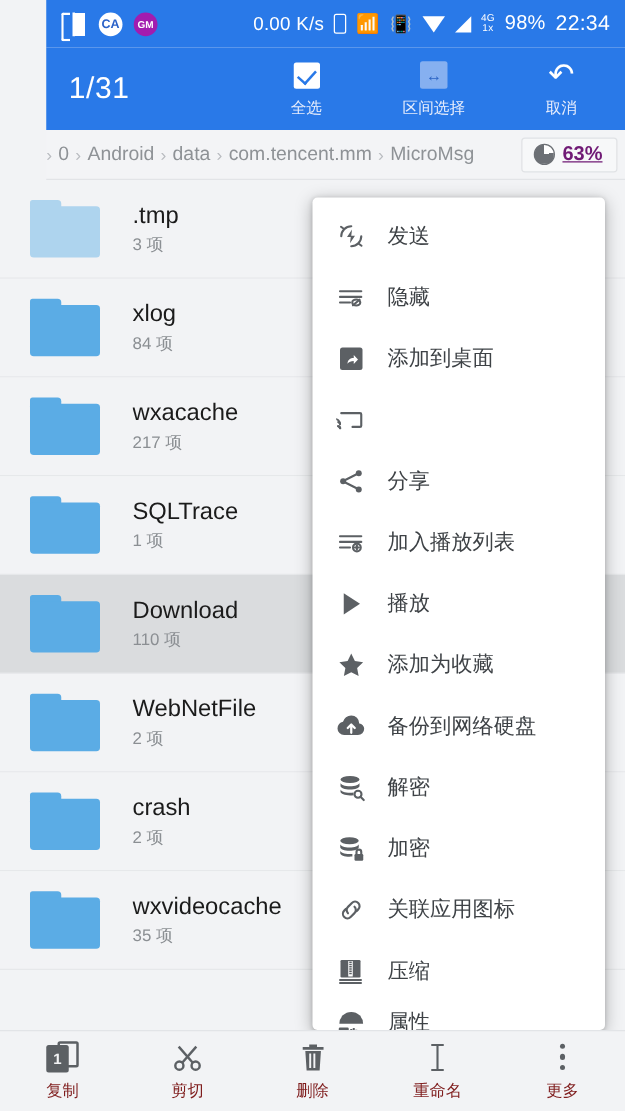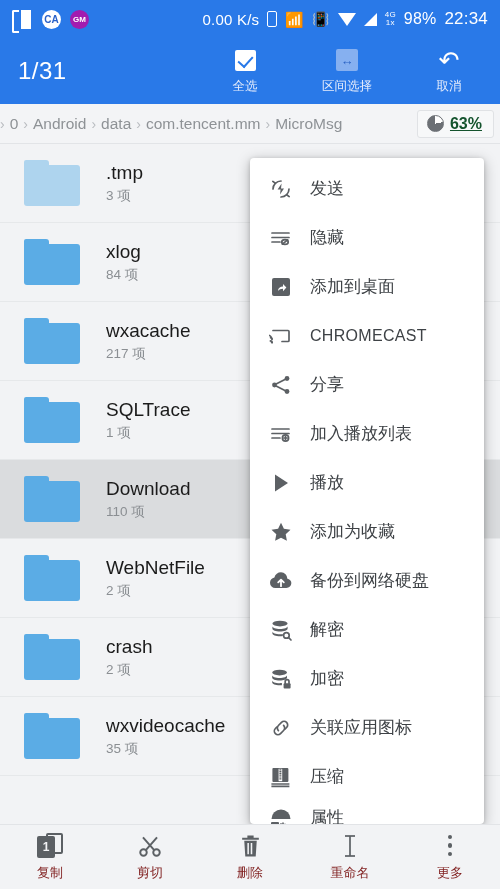--- a/index.html
+++ b/index.html
@@ -7,20 +7,21 @@
     width: 500px; height: 889px;
     font-family: "Liberation Sans", "DejaVu Sans", sans-serif;
     background: #eef0f2;
     overflow: hidden;
   }
   #app {
     position: relative;
     width: 500px; height: 889px;
     background: #f2f3f5;
     overflow: hidden;
+    padding-left: 37px;
   }
 
   
   .statusbar {
     height: 38px;
     background: #2979e8;
     display: flex;
     align-items: center;
     padding: 0 12px;
     color: #ffffff;
@@ -136,21 +137,21 @@
     margin-left: 4px;
     flex: none;
     cursor: pointer;
   }
   .pie {
     width: 17px; height: 17px; border-radius: 50%;
     background: conic-gradient(#ffffff 0 22%, #6c7075 22% 100%);
     border: 1px solid #6c7075;
     transform: rotate(0deg);
   }
-  .pct-txt { font-size: 16px; font-weight: bold; color: #14532d; text-decoration: underline; }
+  .pct-txt { font-size: 16px; font-weight: bold; color: #701a75; text-decoration: underline; }
 
   
   .filelist {
     position: absolute;
     top: 144px; left: 0; right: 0; bottom: 65px;
     overflow: hidden;
     background: #f2f3f5;
   }
   .row {
     height: 79px;
@@ -460,21 +461,20 @@
       </div>
       <div class="m-item">
         <span class="m-ico">
           <svg width="24" height="24" viewBox="0 0 24 24" stroke="#5c6064" stroke-width="1.7" fill="none" stroke-linecap="round" stroke-linejoin="round">
             <path d="M4 6.5h15a1 1 0 0 1 1 1v9a1 1 0 0 1-1 1h-6"></path>
             <path d="M3 18.5a1.6 1.6 0 0 0-1.6-1.6M3 15.4A4.7 4.7 0 0 0-1.6 11"></path>
             <path d="M3.2 18.5h.01"></path>
             <path d="M3 14.8a3.6 3.6 0 0 0-1.4-1.1M3 18.4a.6.6 0 0 0-.6-.6"></path>
           </svg>
         </span>
-        <span class="m-lbl caps">CHROMECAST</span>
       </div>
       <div class="m-item">
         <span class="m-ico">
           <svg width="24" height="24" viewBox="0 0 24 24" stroke="#5c6064" stroke-width="1.7" fill="none" stroke-linecap="round" stroke-linejoin="round">
             <circle cx="18" cy="5.5" r="2.4" fill="#5c6064" stroke="none"></circle>
             <circle cx="5.5" cy="12" r="2.4" fill="#5c6064" stroke="none"></circle>
             <circle cx="18" cy="18.5" r="2.4" fill="#5c6064" stroke="none"></circle>
             <line x1="7.6" y1="10.8" x2="15.9" y2="6.6"></line>
             <line x1="7.6" y1="13.2" x2="15.9" y2="17.4"></line>
           </svg>

